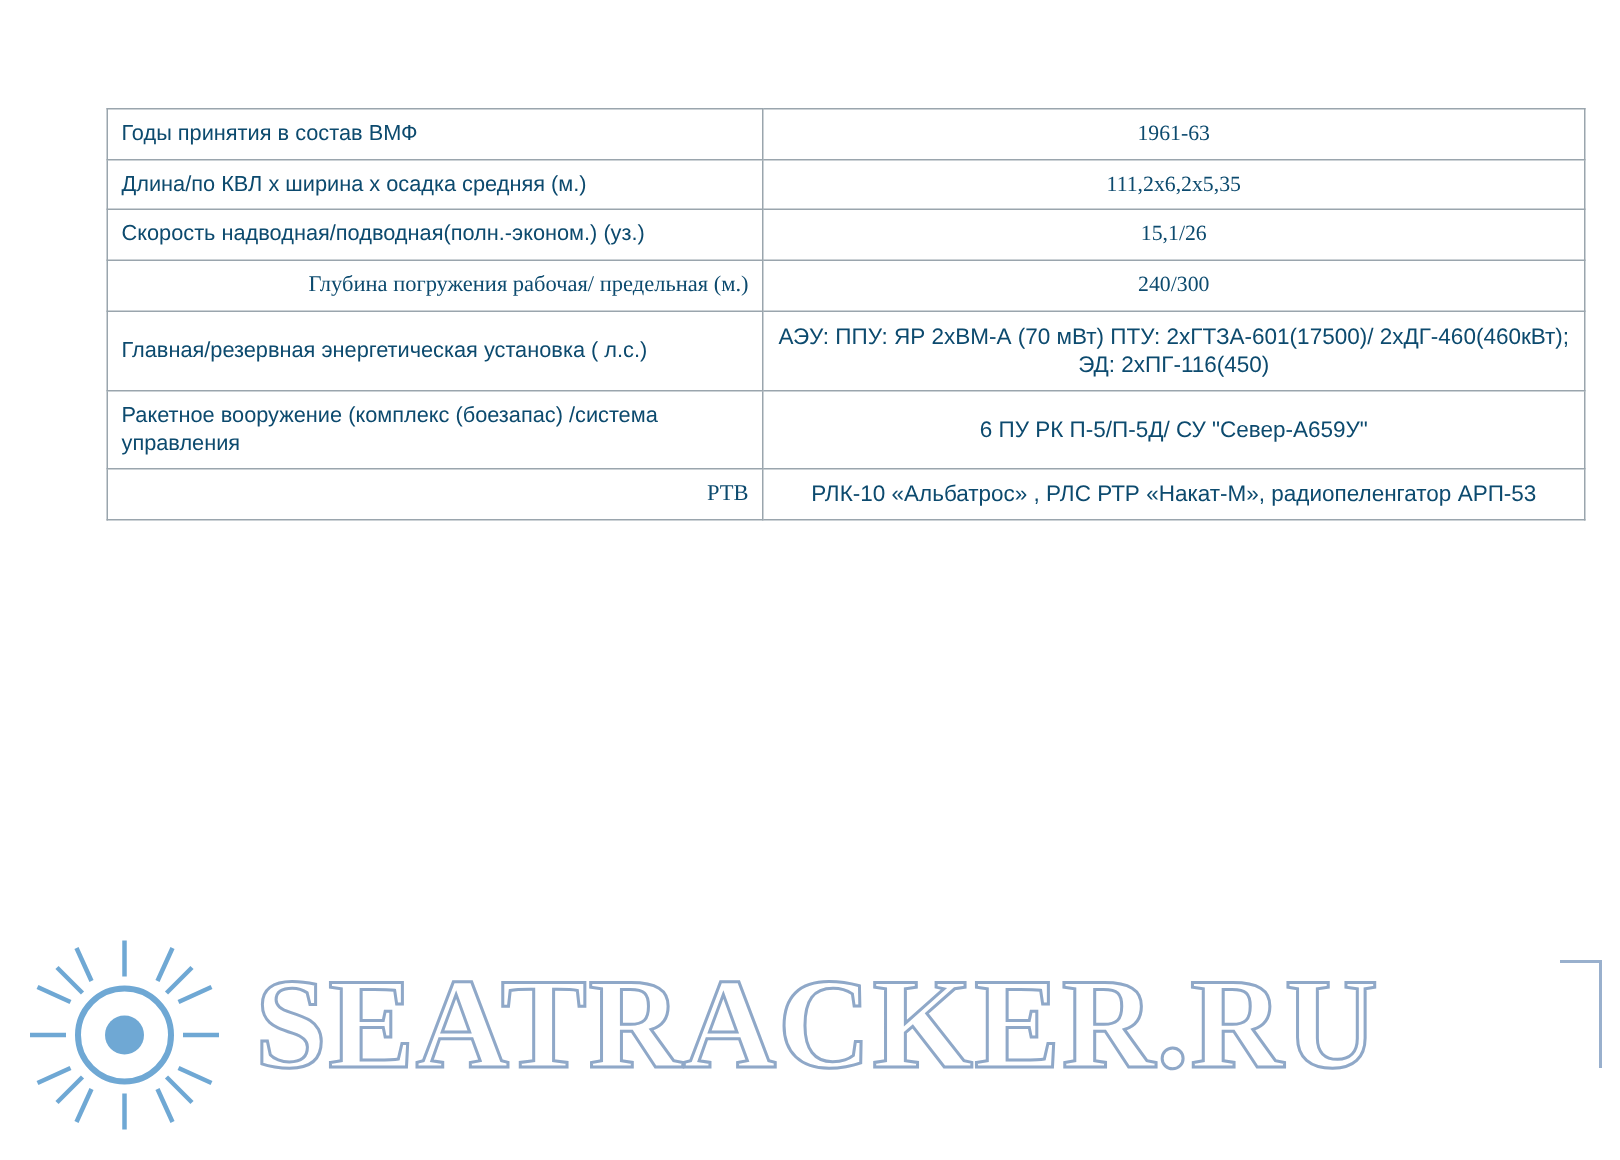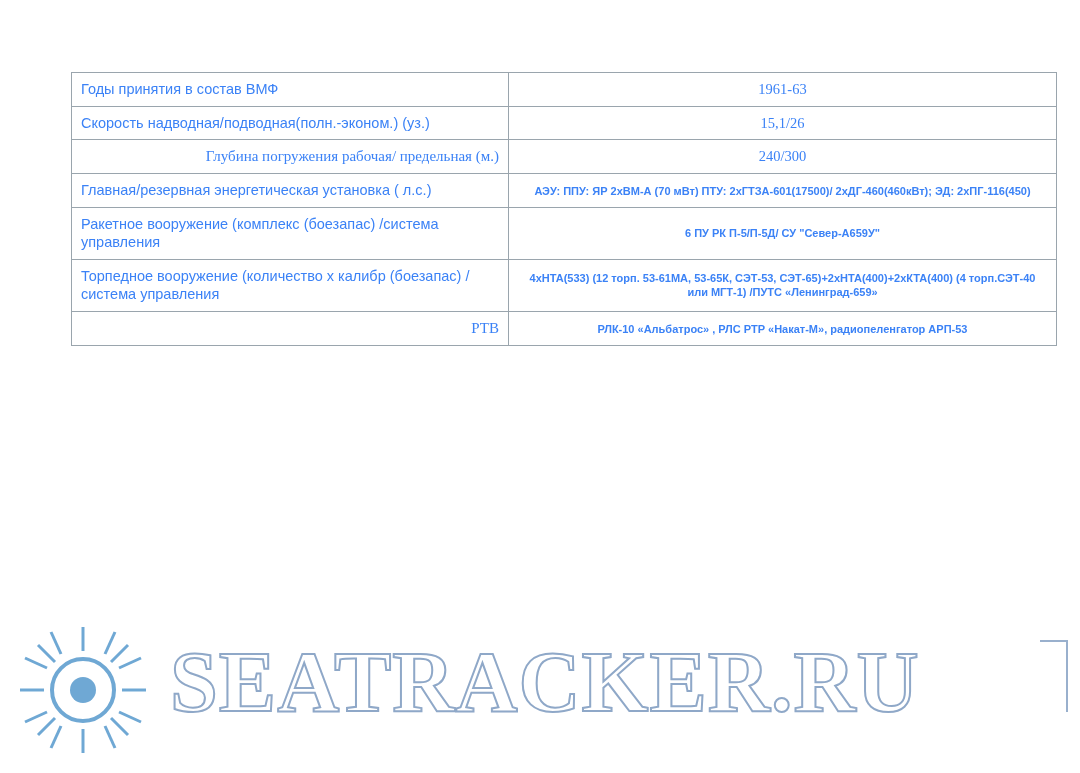--- a/index.html
+++ b/index.html
@@ -29,41 +29,40 @@
     width: 949px;
     border-collapse: collapse;
     table-layout: fixed;
   }
 
   table.spec-table td {
     border: 1px solid #9aa5ad;
     vertical-align: middle;
     padding: 7px 9px;
     font-size: 14.5px;
-    color: #3b82f6;
+    color: #0c4a6e;
     line-height: 1.28;
   }
 
   td.label-cell {
     width: 418px;
     text-align: left;
     font-family: "Liberation Sans", sans-serif;
   }
 
   td.value-cell {
     width: 529px;
     text-align: center;
     font-family: "Liberation Serif", serif;
     font-size: 15px;
   }
 
   td.value-cell.sans {
     font-family: "Liberation Sans", sans-serif;
-    font-size: 11px;
-    font-weight: bold;
+    font-size: 15px;
   }
 
   td.label-cell.serif {
     font-family: "Liberation Serif", serif;
     font-size: 15px;
     text-align: right;
   }
 
   
   .watermark {
@@ -115,20 +114,24 @@
 <div class="page">
 
   <table class="spec-table">
     <tbody>
 
       <tr>
         <td class="label-cell">Годы принятия в состав ВМФ</td>
         <td class="value-cell">1961-63</td>
       </tr>
 
+      <tr>
+        <td class="label-cell">Длина/по КВЛ х ширина х осадка средняя (м.)</td>
+        <td class="value-cell">111,2х6,2х5,35</td>
+      </tr>
 
 
       <tr>
         <td class="label-cell"> Скорость надводная/подводная(полн.-эконом.) (уз.)</td>
         <td class="value-cell">15,1/26</td>
       </tr>
 
 
       <tr>
         <td class="label-cell serif">Глубина погружения рабочая/ предельная (м.)</td>
@@ -139,24 +142,20 @@
       <tr>
         <td class="label-cell">Главная/резервная  энергетическая установка ( л.с.)</td>
         <td class="value-cell sans">АЭУ: ППУ: ЯР 2хВМ-А (70 мВт) ПТУ: 2хГТЗА-601(17500)/ 2хДГ-460(460кВт);  ЭД: 2хПГ-116(450)</td>
       </tr>
 
       <tr>
         <td class="label-cell">Ракетное вооружение  (комплекс  (боезапас) /система управления</td>
         <td class="value-cell sans">6 ПУ РК П-5/П-5Д/ СУ "Север-А659У"</td>
       </tr>
 
-      <tr>
-        <td class="label-cell">Торпедное вооружение  (количество х калибр (боезапас) /система управления</td>
-        <td class="value-cell sans">4хНТА(533) (12 торп. 53-61МА, 53-65К, СЭТ-53, СЭТ-65)+2хНТА(400)+2хКТА(400) (4 торп.СЭТ-40 или МГТ-1) /ПУТС  «Ленинград-659»</td>
-      </tr>
 
       <tr>
         <td class="label-cell serif">РТВ</td>
         <td class="value-cell sans">РЛК-10 «Альбатрос» , РЛС РТР «Накат-М», радиопеленгатор АРП-53</td>
       </tr>
 
     </tbody>
   </table>
 
   <div class="watermark">

